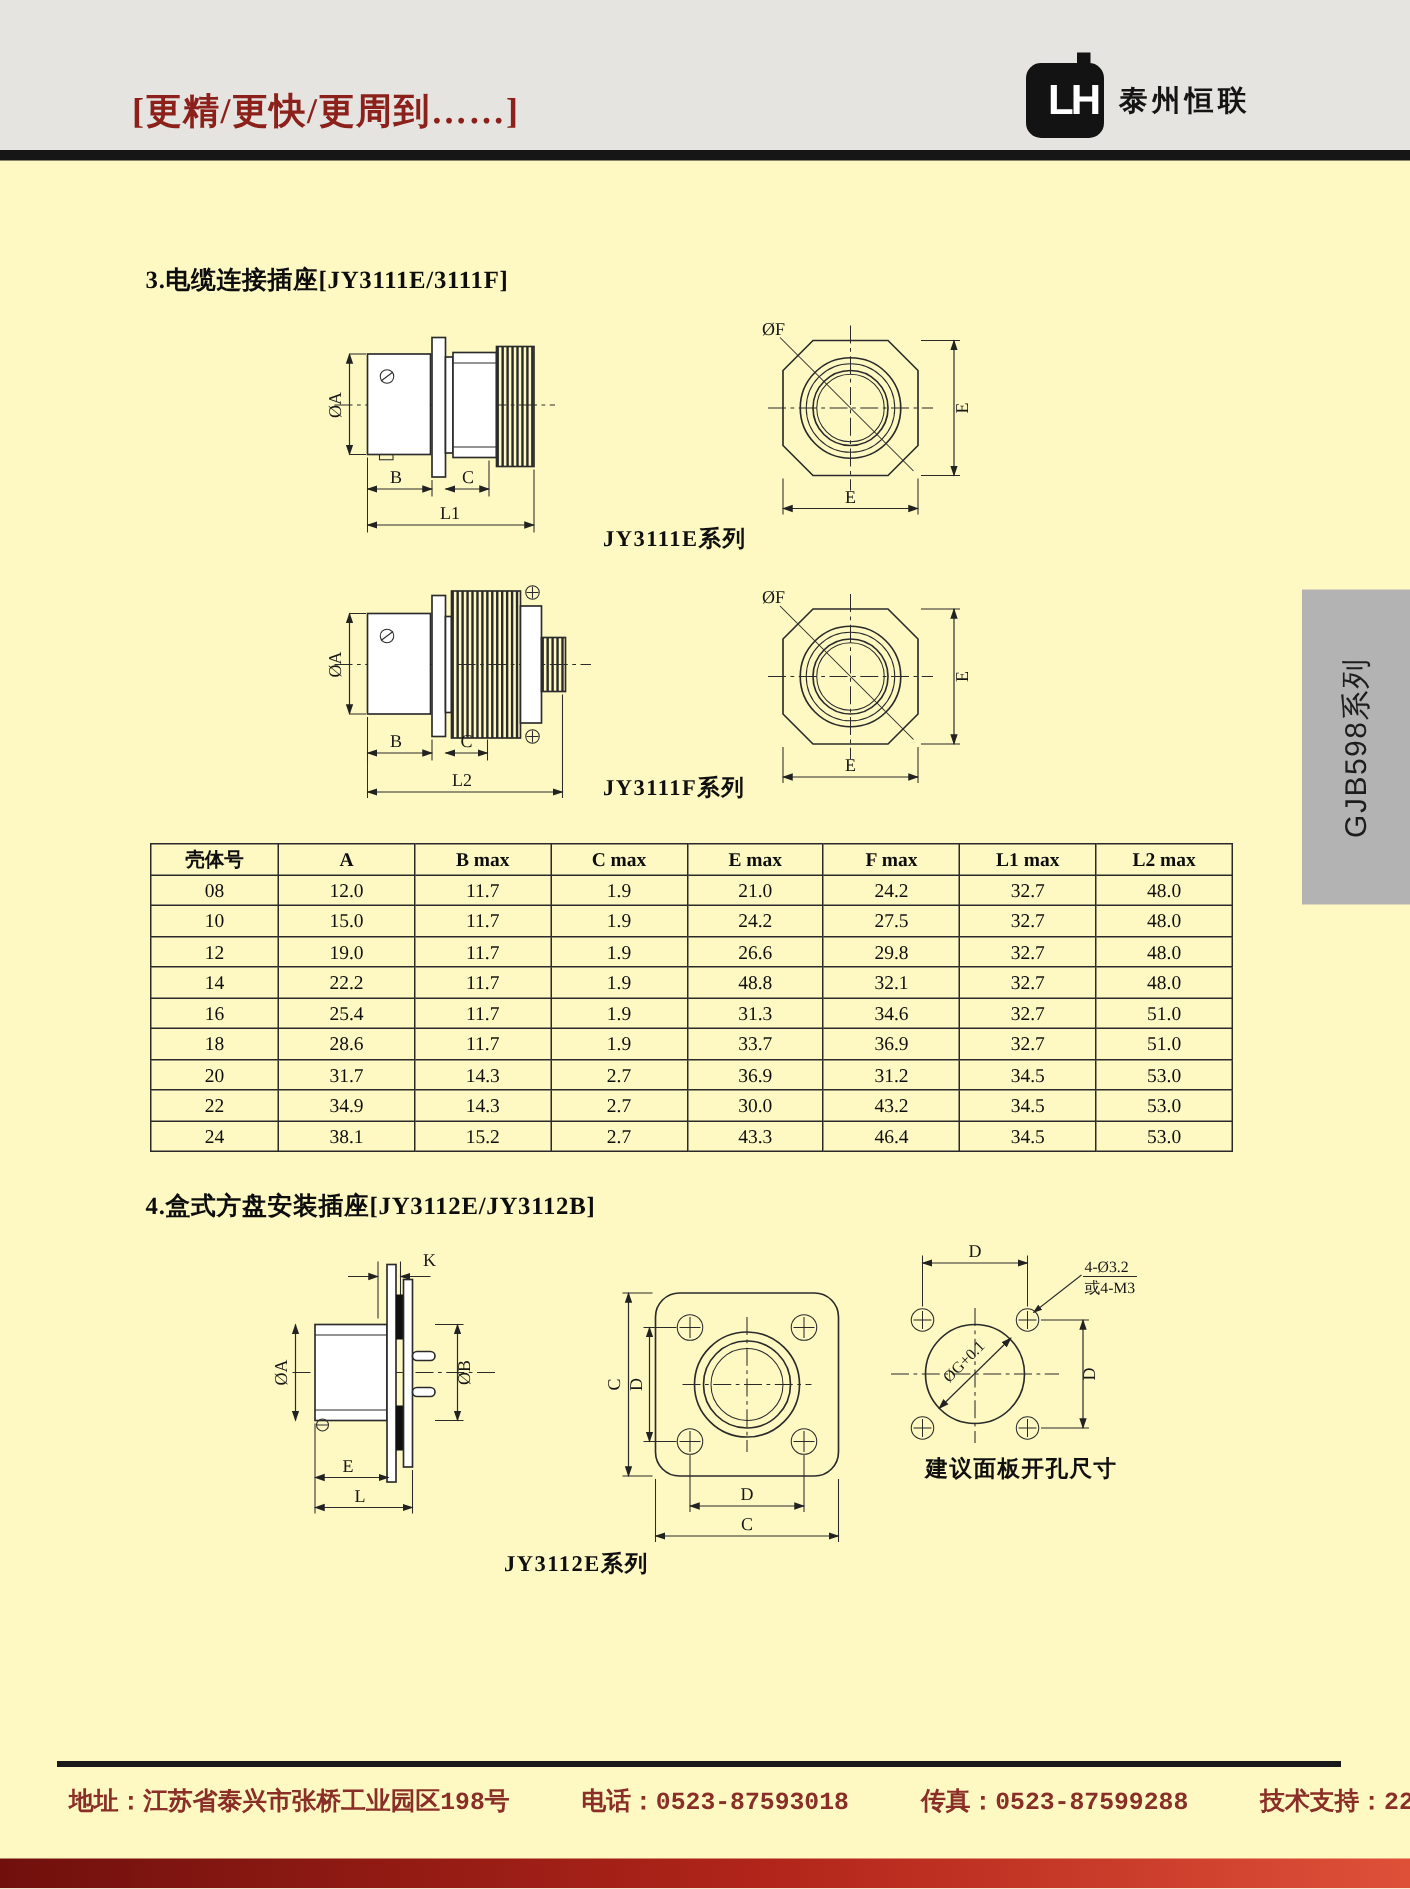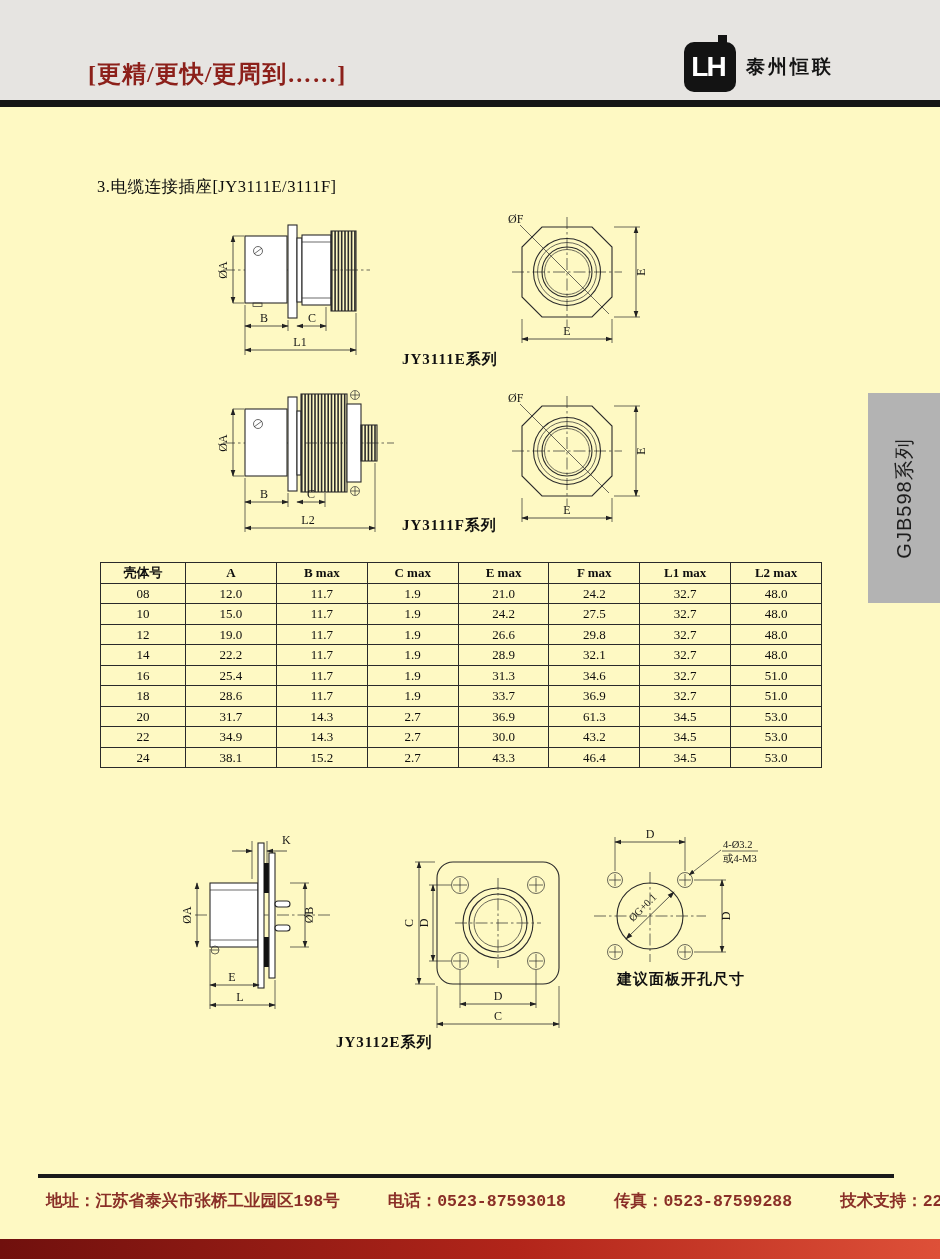--- a/index.html
+++ b/index.html
@@ -3,27 +3,27 @@
 <meta charset="utf-8">
 <style>
   html,body{margin:0;padding:0;background:#ffffff;}
   .page{position:relative;width:940px;height:1259px;background:#fef9c3;overflow:hidden;
         font-family:"Liberation Serif",serif;color:#111;}
   
   .topbar{position:absolute;left:0;top:0;width:940px;height:100px;background:#e6e4e1;}
   .slogan{position:absolute;left:88px;top:58px;font-size:24px;font-weight:bold;color:#8c201a;letter-spacing:1px;}
   .logo{position:absolute;left:684px;top:42px;display:flex;align-items:center;gap:10px;}
   .logo-mark{width:52px;height:50px;background:#131313;border-radius:10px;position:relative;
-             display:flex;align-items:center;justify-content:center;}
+             display:flex;align-items:center;justify-content:flex-end;}
   .logo-mark .mono{color:#fff;font-weight:bold;font-size:28px;font-family:"Liberation Sans",sans-serif;margin-right:4px;letter-spacing:-2px;}
   .logo-stub{position:absolute;top:-7px;right:9px;width:9px;height:11px;background:#131313;}
   .brand-name{font-size:19px;font-weight:900;color:#141414;font-family:"Liberation Sans",sans-serif;letter-spacing:3px;}
   .top-rule{position:absolute;left:0;top:100px;width:940px;height:7px;background:#161616;}
   
-  .sec-title{position:absolute;font-size:16.5px;font-weight:400;color:#0d0d0d;letter-spacing:.5px;}
+  .sec-title{position:absolute;font-size:16.5px;font-weight:700;color:#0d0d0d;letter-spacing:.5px;}
   .fig-cap{position:absolute;font-size:15px;font-weight:700;color:#101010;letter-spacing:1px;text-align:right;}
   
   .side-tab{position:absolute;left:868px;top:393px;width:72px;height:210px;background:#b3b3b3;
             display:flex;align-items:center;justify-content:center;}
   .side-tab span{transform:rotate(-90deg);white-space:nowrap;font-size:20px;color:#1d1d1d;
                  font-family:"Liberation Sans",sans-serif;letter-spacing:1px;}
   
   table.dim-table{position:absolute;left:100px;top:562px;width:722px;border-collapse:collapse;
                   table-layout:fixed;font-size:13px;color:#0e0e0e;}
   .dim-table th,.dim-table td{border:1px solid #2a2a2a;height:19.5px;text-align:center;
@@ -233,21 +233,21 @@
           <td>26.6</td>
           <td>29.8</td>
           <td>32.7</td>
           <td>48.0</td>
         </tr>
         <tr>
           <td>14</td>
           <td>22.2</td>
           <td>11.7</td>
           <td>1.9</td>
-          <td>28.9</td>
+          <td>48.8</td>
           <td>32.1</td>
           <td>32.7</td>
           <td>48.0</td>
         </tr>
         <tr>
           <td>16</td>
           <td>25.4</td>
           <td>11.7</td>
           <td>1.9</td>
           <td>31.3</td>
@@ -264,21 +264,21 @@
           <td>36.9</td>
           <td>32.7</td>
           <td>51.0</td>
         </tr>
         <tr>
           <td>20</td>
           <td>31.7</td>
           <td>14.3</td>
           <td>2.7</td>
           <td>36.9</td>
-          <td>61.3</td>
+          <td>31.2</td>
           <td>34.5</td>
           <td>53.0</td>
         </tr>
         <tr>
           <td>22</td>
           <td>34.9</td>
           <td>14.3</td>
           <td>2.7</td>
           <td>30.0</td>
           <td>43.2</td>
@@ -291,20 +291,21 @@
           <td>15.2</td>
           <td>2.7</td>
           <td>43.3</td>
           <td>46.4</td>
           <td>34.5</td>
           <td>53.0</td>
         </tr>
       </tbody>
   </table>
 
+  <div class="sec-title" style="left:97px;top:793px;">4.盒式方盘安装插座[JY3112E/JY3112B]</div>
 
   <svg class="fig" style="left:183px;top:833px;" width="220" height="185" viewBox="0 0 220 185">
     <line class="t" x1="69" y1="8" x2="69" y2="46"></line>
     <line class="t" x1="84" y1="8" x2="84" y2="46"></line>
     <line class="dim" x1="49" y1="18" x2="69" y2="18" marker-end="url(#ma)"></line>
     <line class="dim" x1="84" y1="18" x2="104" y2="18" marker-start="url(#ma)"></line>
     <text x="99" y="11">K</text>
     <line class="cl" x1="12" y1="82" x2="150" y2="82"></line>
     <rect class="s" x="27" y="50" width="48" height="64"></rect>
     <line class="t" x1="27" y1="57" x2="75" y2="57"></line>

